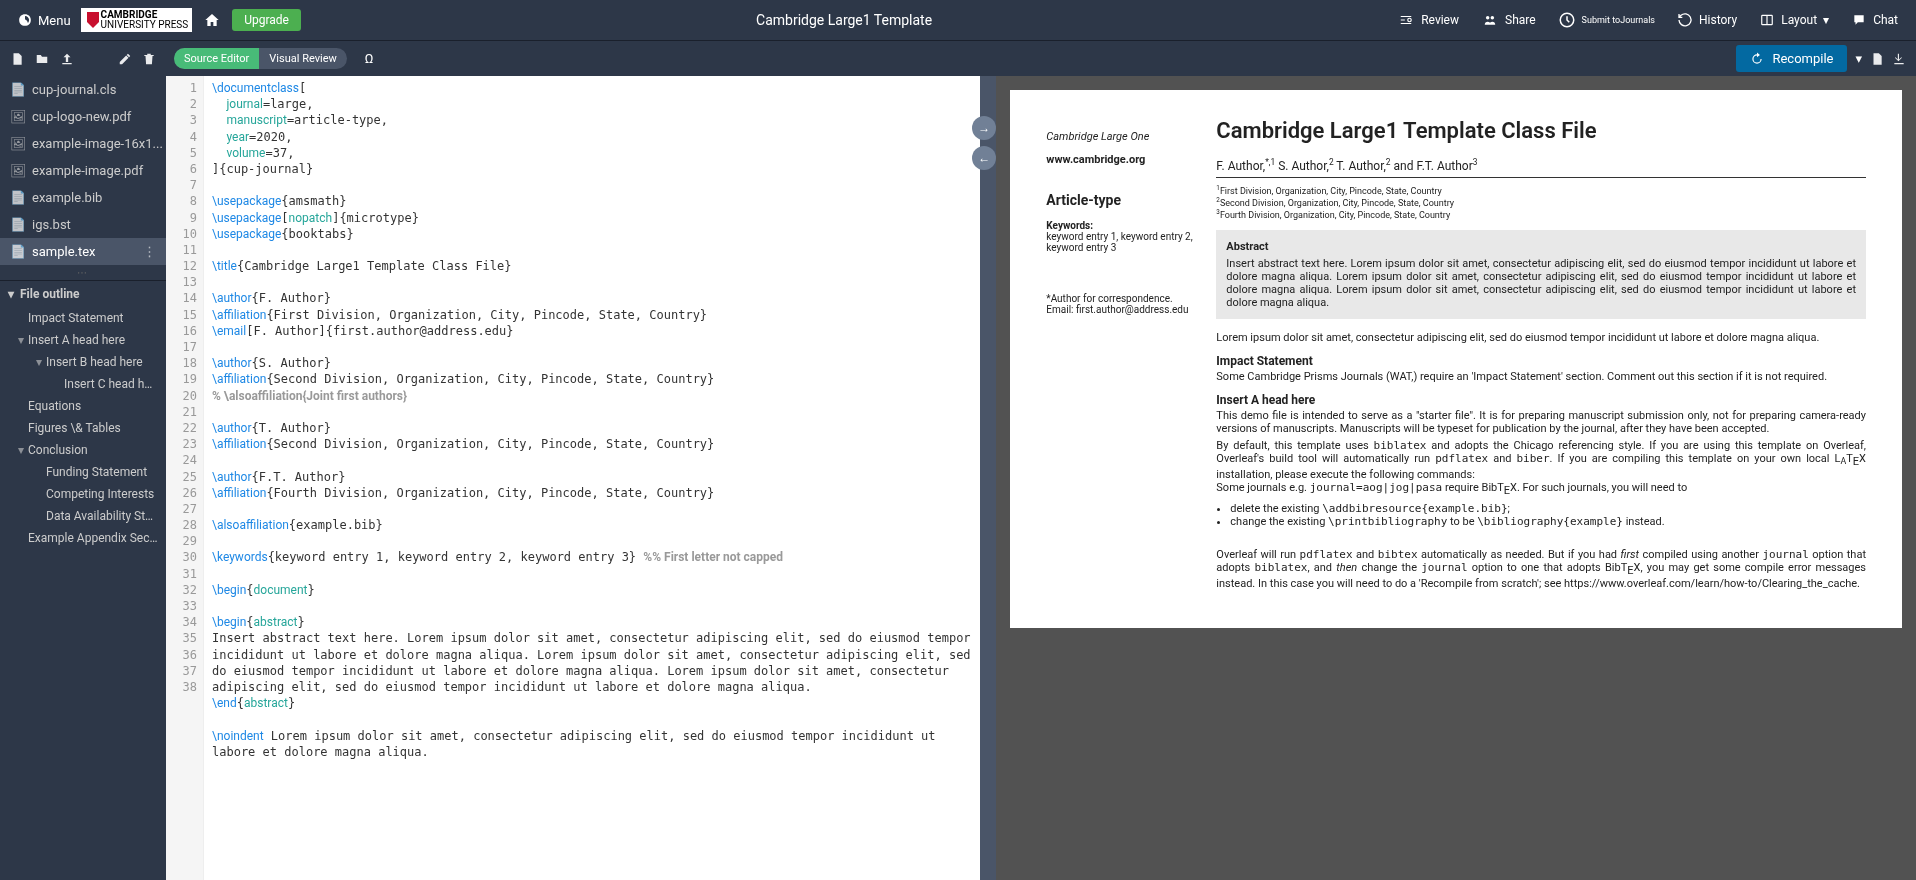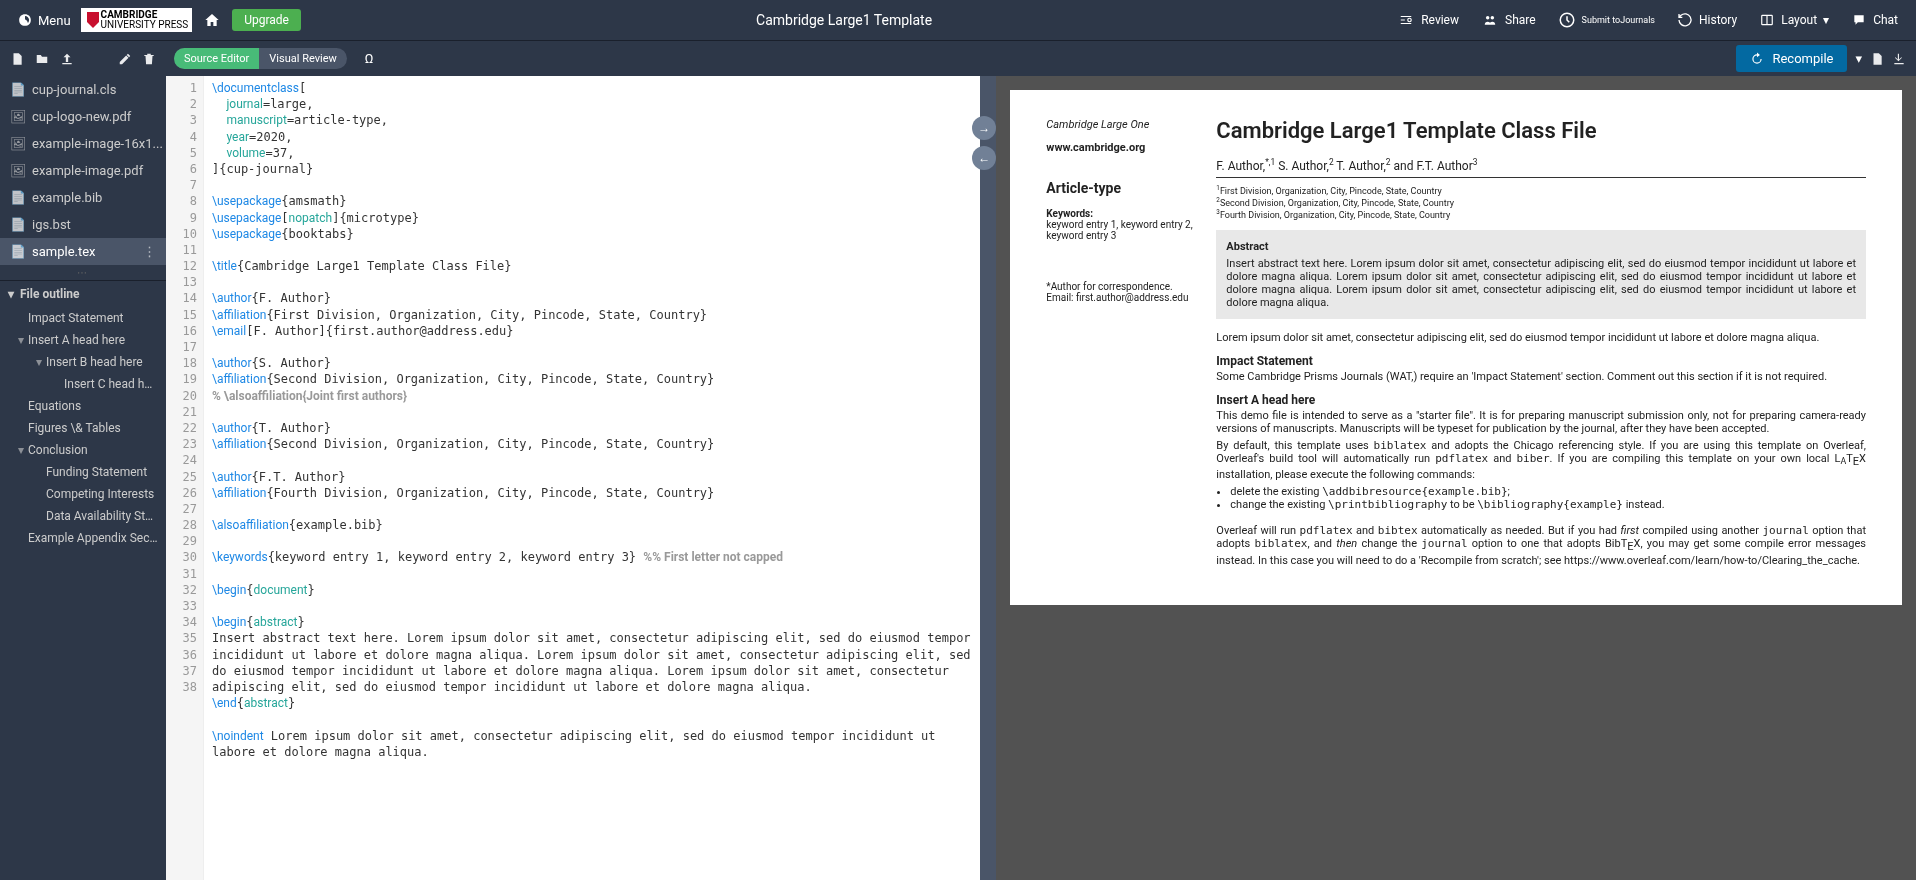--- a/index.html
+++ b/index.html
@@ -44,37 +44,37 @@
 .code { flex:1; padding:4px 8px; font-family:Menlo,Consolas,monospace; font-size:12px; line-height:1.35; white-space:pre-wrap; overflow-y:auto; }
 .code .cmd { color:#1e88e5; }
 .code .arg { color:#26a69a; }
 .code .comment { color:#999;font-weight:bold; }
 .divider { width:16px; background:#4a5568; position:relative; }
 .divider .handle { position:absolute; left:-8px; width:24px; height:24px; background:#718096; border-radius:50%; display:flex; align-items:center; justify-content:center; color:#fff; font-size:12px; }
 .divider .h1 { top:40px; }
 .divider .h2 { top:70px; }
 .pdf-pane { width:48%; background:#525252; padding:14px; overflow-y:auto; }
 .pdf-page { background:#fff; padding:28px 36px; font-family:Georgia,serif; font-size:12px; color:#222; }
-.pdf-meta { float:left; width:150px; font-size:11px; }
+.pdf-meta { float:left; width:150px; font-size:11px;margin-top:12px; }
 .pdf-meta .journal { font-style:italic; margin-bottom:10px; }
 .pdf-meta .website { font-weight:bold; margin-bottom:26px; }
 .pdf-meta .article-type { font-weight:bold; font-size:14px; margin-bottom:12px; }
 .pdf-meta .kw-label { font-weight:bold; font-size:10px; }
 .pdf-meta .kw { font-size:10px; margin-bottom:40px; }
 .pdf-meta .corr { font-size:10px; }
 .pdf-body { margin-left:170px; }
 .pdf-title { font-size:22px; font-weight:600; margin-bottom:14px; }
 .pdf-authors { font-size:12px; border-bottom:1px solid #333; padding-bottom:4px; margin-bottom:6px; }
 .pdf-affil { font-size:9px; margin-bottom:10px; }
 .pdf-abstract-box { background:#e8e8e8; padding:10px; margin-bottom:12px; font-size:11px; text-align:justify; }
 .pdf-abstract-box .h { font-weight:bold; margin-bottom:4px; }
 .pdf-section { margin-bottom:10px; font-size:11px; text-align:justify; }
 .pdf-section .h { font-weight:bold; font-size:12px; margin-bottom:2px; }
 .pdf-list { margin:6px 0 6px 14px; font-family:Menlo,Consolas,monospace; font-size:10px; }
-.pdf-bullets { margin:4px 0 13px 14px; font-size:11px; }
+.pdf-bullets { margin:4px 0 20px 14px; font-size:11px; }
 .mono { font-family:Menlo,Consolas,monospace; }
 .ellipsis-divider { text-align:center; color:#666; padding:2px 0; letter-spacing:2px; font-size:10px; }
 sup { font-size:.7em; }
 svg { display:block; }
 </style>
 </head>
 <body>
 
 <div class="topbar">
   <div class="menu-btn">
@@ -328,20 +328,21 @@
         </div>
         <div class="pdf-section">Lorem ipsum dolor sit amet, consectetur adipiscing elit, sed do eiusmod tempor incididunt ut labore et dolore magna aliqua.</div>
         <div class="pdf-section">
           <div class="h">Impact Statement</div>
           <div>Some Cambridge Prisms Journals (WAT,) require an 'Impact Statement' section. Comment out this section if it is not required.</div>
         </div>
         <div class="pdf-section">
           <div class="h">Insert A head here</div>
           <div>This demo file is intended to serve as a "starter file". It is for preparing manuscript submission only, not for preparing camera-ready versions of manuscripts. Manuscripts will be typeset for publication by the journal, after they have been accepted.</div>
           <div id="ahead-p2" style="margin-top:4px">By default, this template uses <span class="mono">biblatex</span> and adopts the Chicago referencing style. If you are using this template on Overleaf, Overleaf's build tool will automatically run <span class="mono">pdflatex</span> and <span class="mono">biber</span>. If you are compiling this template on your own local L<span style="font-size:.8em;vertical-align:-.2em">A</span>T<span style="vertical-align:-.3em">E</span>X installation, please execute the following commands:</div>
+          <div id="journals-p">Some journals e.g. <span class="mono">journal=aog|jog|pasa</span> require BibT<span style="vertical-align:-.3em">E</span>X. For such journals, you will need to</div>
           <ul class="pdf-bullets" id="pdf-bullets">
               <li>delete the existing <span class="mono">\addbibresource{example.bib}</span>;</li>
               <li>change the existing <span class="mono">\printbibliography</span> to be <span class="mono">\bibliography{example}</span> instead.</li>
             </ul>
           <div id="overleaf-p" style="margin-top:4px">Overleaf will run <span class="mono">pdflatex</span> and <span class="mono">bibtex</span> automatically as needed. But if you had <i>first</i> compiled using another <span class="mono">journal</span> option that adopts <span class="mono">biblatex</span>, and <i>then</i> change the <span class="mono">journal</span> option to one that adopts BibT<span style="vertical-align:-.3em">E</span>X, you may get some compile error messages instead. In this case you will need to do a 'Recompile from scratch'; see https://www.overleaf.com/learn/how-to/Clearing_the_cache.</div>
         </div>
       </div>
     </div>
   </div>
 </div>

